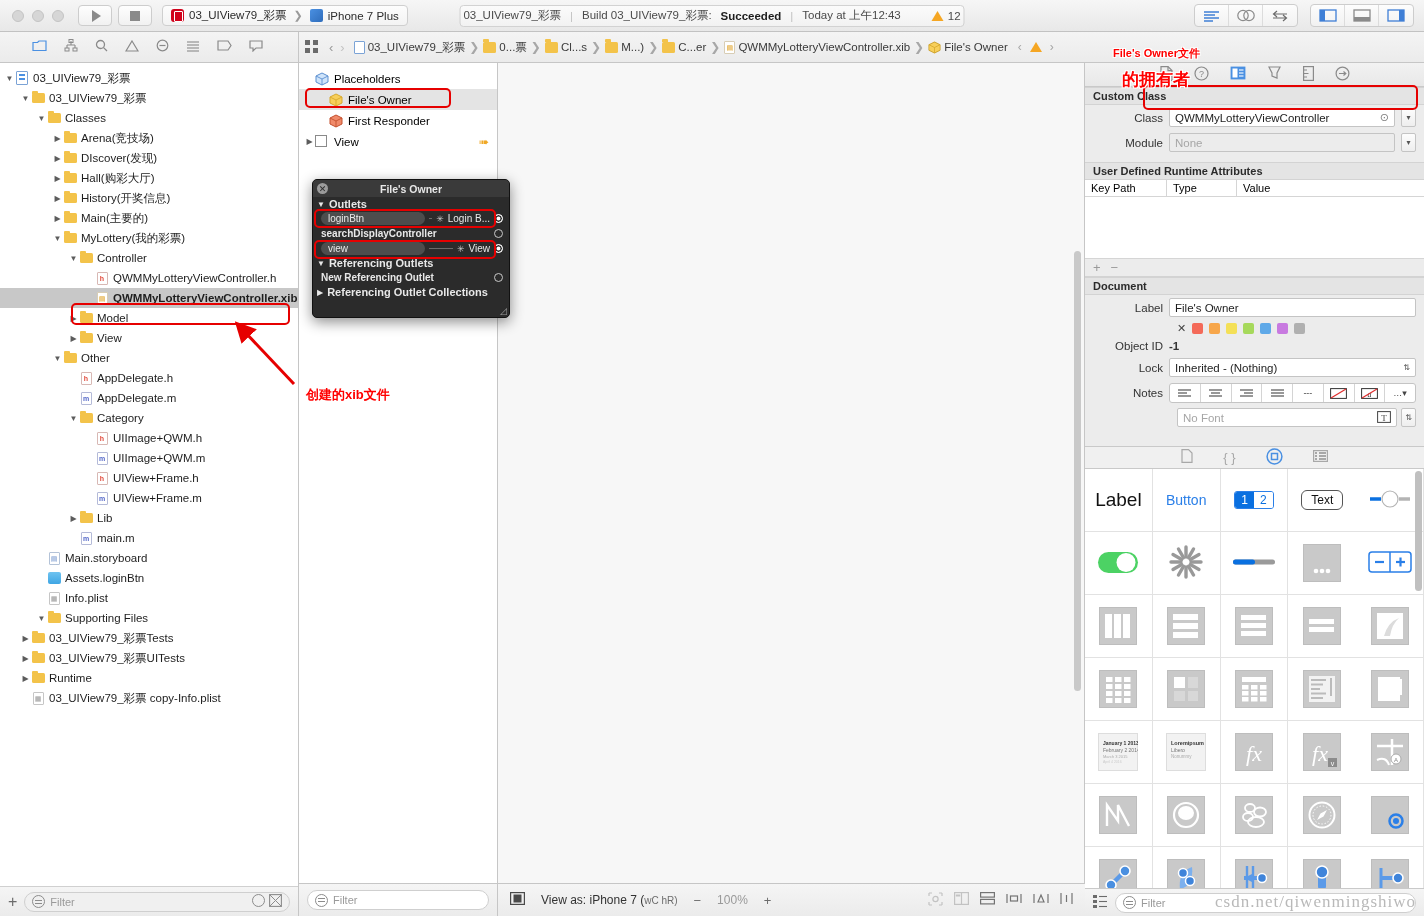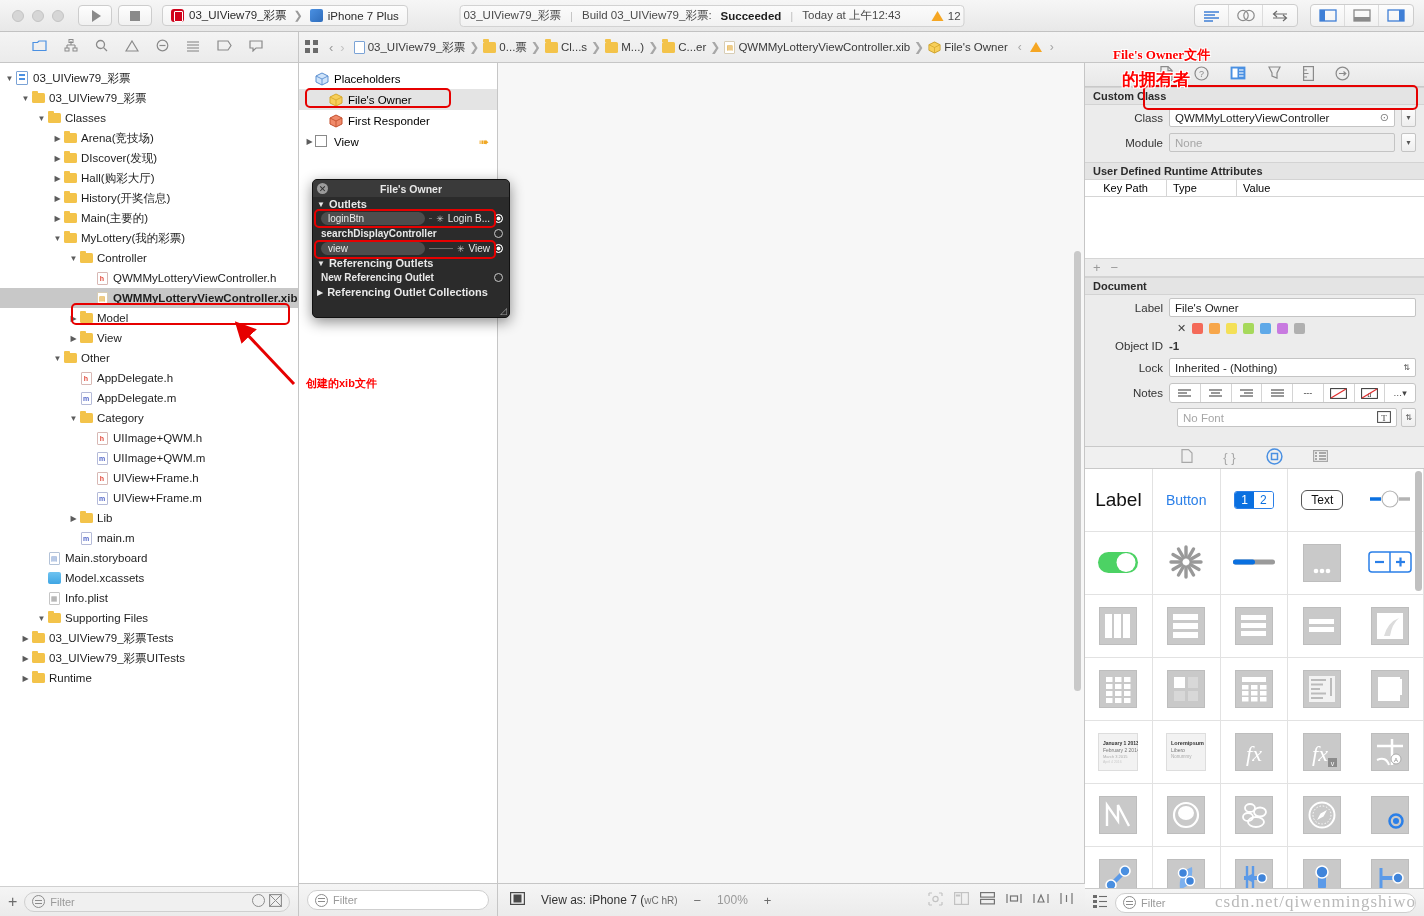--- a/index.html
+++ b/index.html
@@ -577,21 +577,21 @@
               <span class="fileic sb">▤</span>
             </span>
             <span>Main.storyboard</span>
           </div>
           <div class="row">
             <span style="width:36px;flex:0 0 36px"></span>
             <span class="arrow"></span>
             <span class="ic">
               <span class="xcassets"></span>
             </span>
-            <span>Model.xcassets</span>
+            <span>Assets.loginBtn</span>
           </div>
           <div class="row">
             <span style="width:36px;flex:0 0 36px"></span>
             <span class="arrow"></span>
             <span class="ic">
               <span class="fileic plist">▦</span>
             </span>
             <span>Info.plist</span>
           </div>
           <div class="row">
@@ -618,20 +618,28 @@
             </span>
             <span>03_UIView79_彩票UITests</span>
           </div>
           <div class="row">
             <span style="width:20px;flex:0 0 20px"></span>
             <span class="arrow">▶</span>
             <span class="ic">
               <span class="fold"></span>
             </span>
             <span>Runtime</span>
+          </div>
+          <div class="row">
+            <span style="width:20px;flex:0 0 20px"></span>
+            <span class="arrow"></span>
+            <span class="ic">
+              <span class="fileic plist">▦</span>
+            </span>
+            <span>03_UIView79_彩票 copy-Info.plist</span>
           </div>
         </div>
       <div class="filterbar">
         <span class="plus">+</span>
         <div class="search-field">
           <span class="circ-ic"></span>
           <span>Filter</span>
           <span style="margin-left:auto;display:flex;gap:4px;">
             <span class="mini-ic"></span>
             <span>
@@ -830,21 +838,21 @@
         <div class="frow">
           <span class="flabel">Module</span>
           <span class="finput dim">
             <span>None</span>
           </span>
           <span class="combo-arrow">▾</span>
         </div>
 
         <div class="sec-head" style="margin-top:7px;">User Defined Runtime Attributes</div>
         <div class="udra-head">
-          <div style="width:82px;text-align:center;">Key Path</div>
+          <div style="width:82px;">Key Path</div>
           <div style="width:70px;">Type</div>
           <div style="flex:1;border-right:none;">Value</div>
         </div>
         <div class="udra-body"></div>
         <div class="udra-foot">
           <span>+</span>
           <span>−</span>
         </div>
 
         <div class="sec-head">Document</div>
@@ -1376,18 +1384,18 @@
 
   <svg style="position:absolute;left:0;top:0;width:1424px;height:916px;pointer-events:none;z-index:52;">
     <defs>
       <marker id="ah" markerWidth="7" markerHeight="7" refX="3" refY="3.5" orient="auto">
         <path d="M0,0 L7,3.5 L0,7 Z" fill="#e60000"></path>
       </marker>
     </defs>
     <line x1="294" y1="384" x2="243" y2="330" stroke="#e60000" stroke-width="3" marker-end="url(#ah)"></line>
   </svg>
 
-  <div class="redtext" style="left:306px; top:376px; font-size:11px;">创建的xib文件</div>
-  <div class="redtext" style="left:1113px; top:46px; font-size:13px;font-family:Liberation Serif, serif;">File's Owner文件</div>
+  <div class="redtext" style="left:306px; top:386px; font-size:13px;">创建的xib文件</div>
+  <div class="redtext" style="left:1113px; top:46px; font-size:11px;">File's Owner文件</div>
   <div class="redtext" style="left:1122px; top:68px; font-size:17px;">的拥有者</div>
 
   <div class="watermark">csdn.net/qiwenmingshiwo</div>
 </div>
 
 </body></html>

